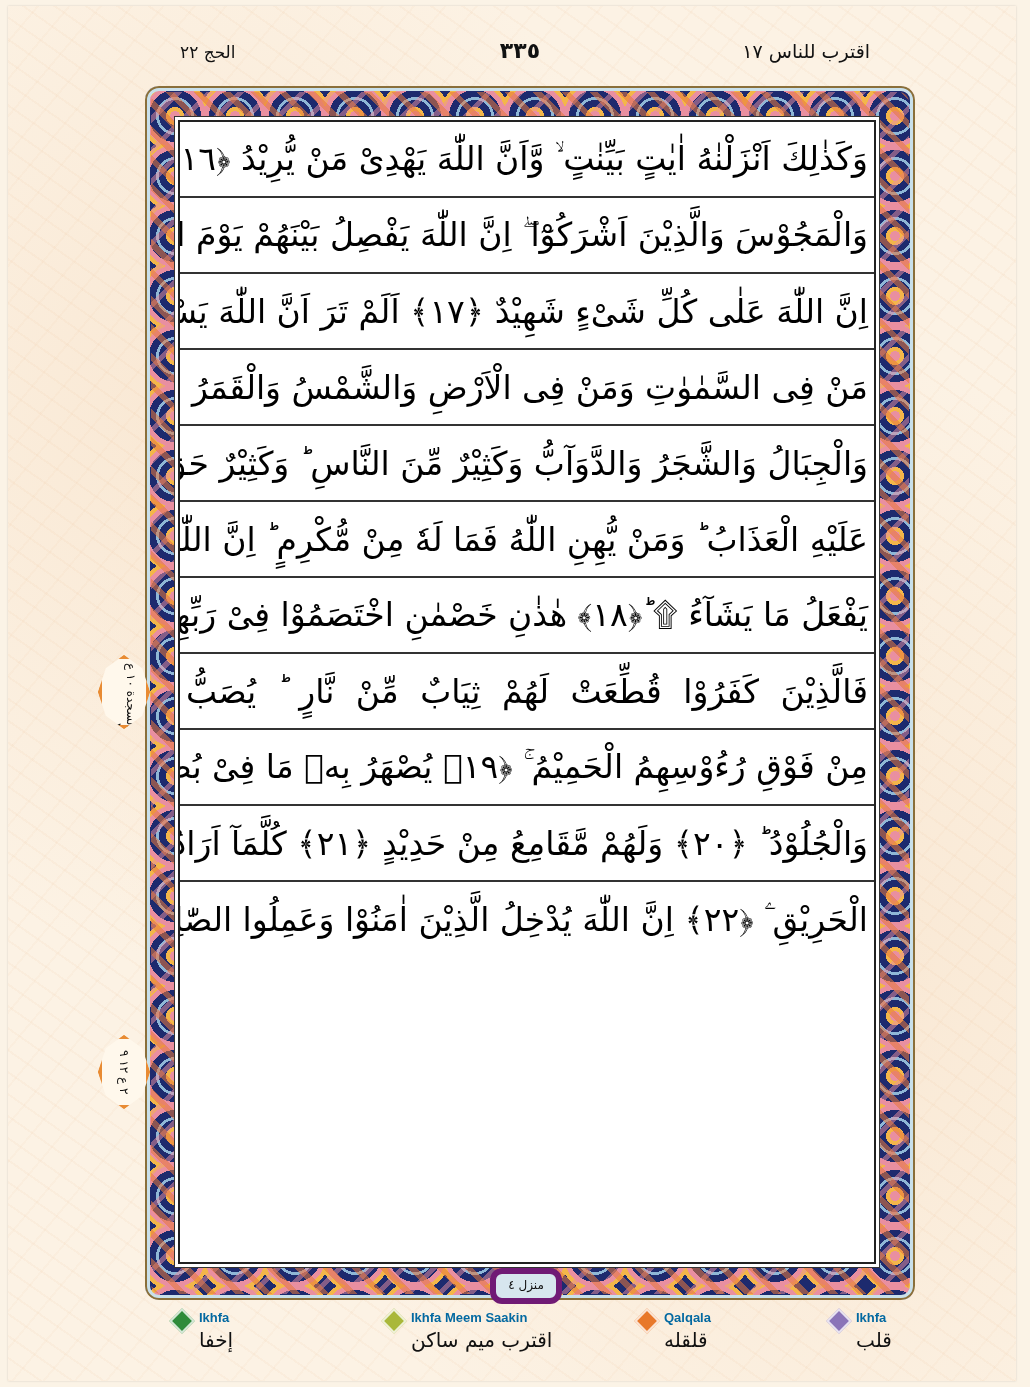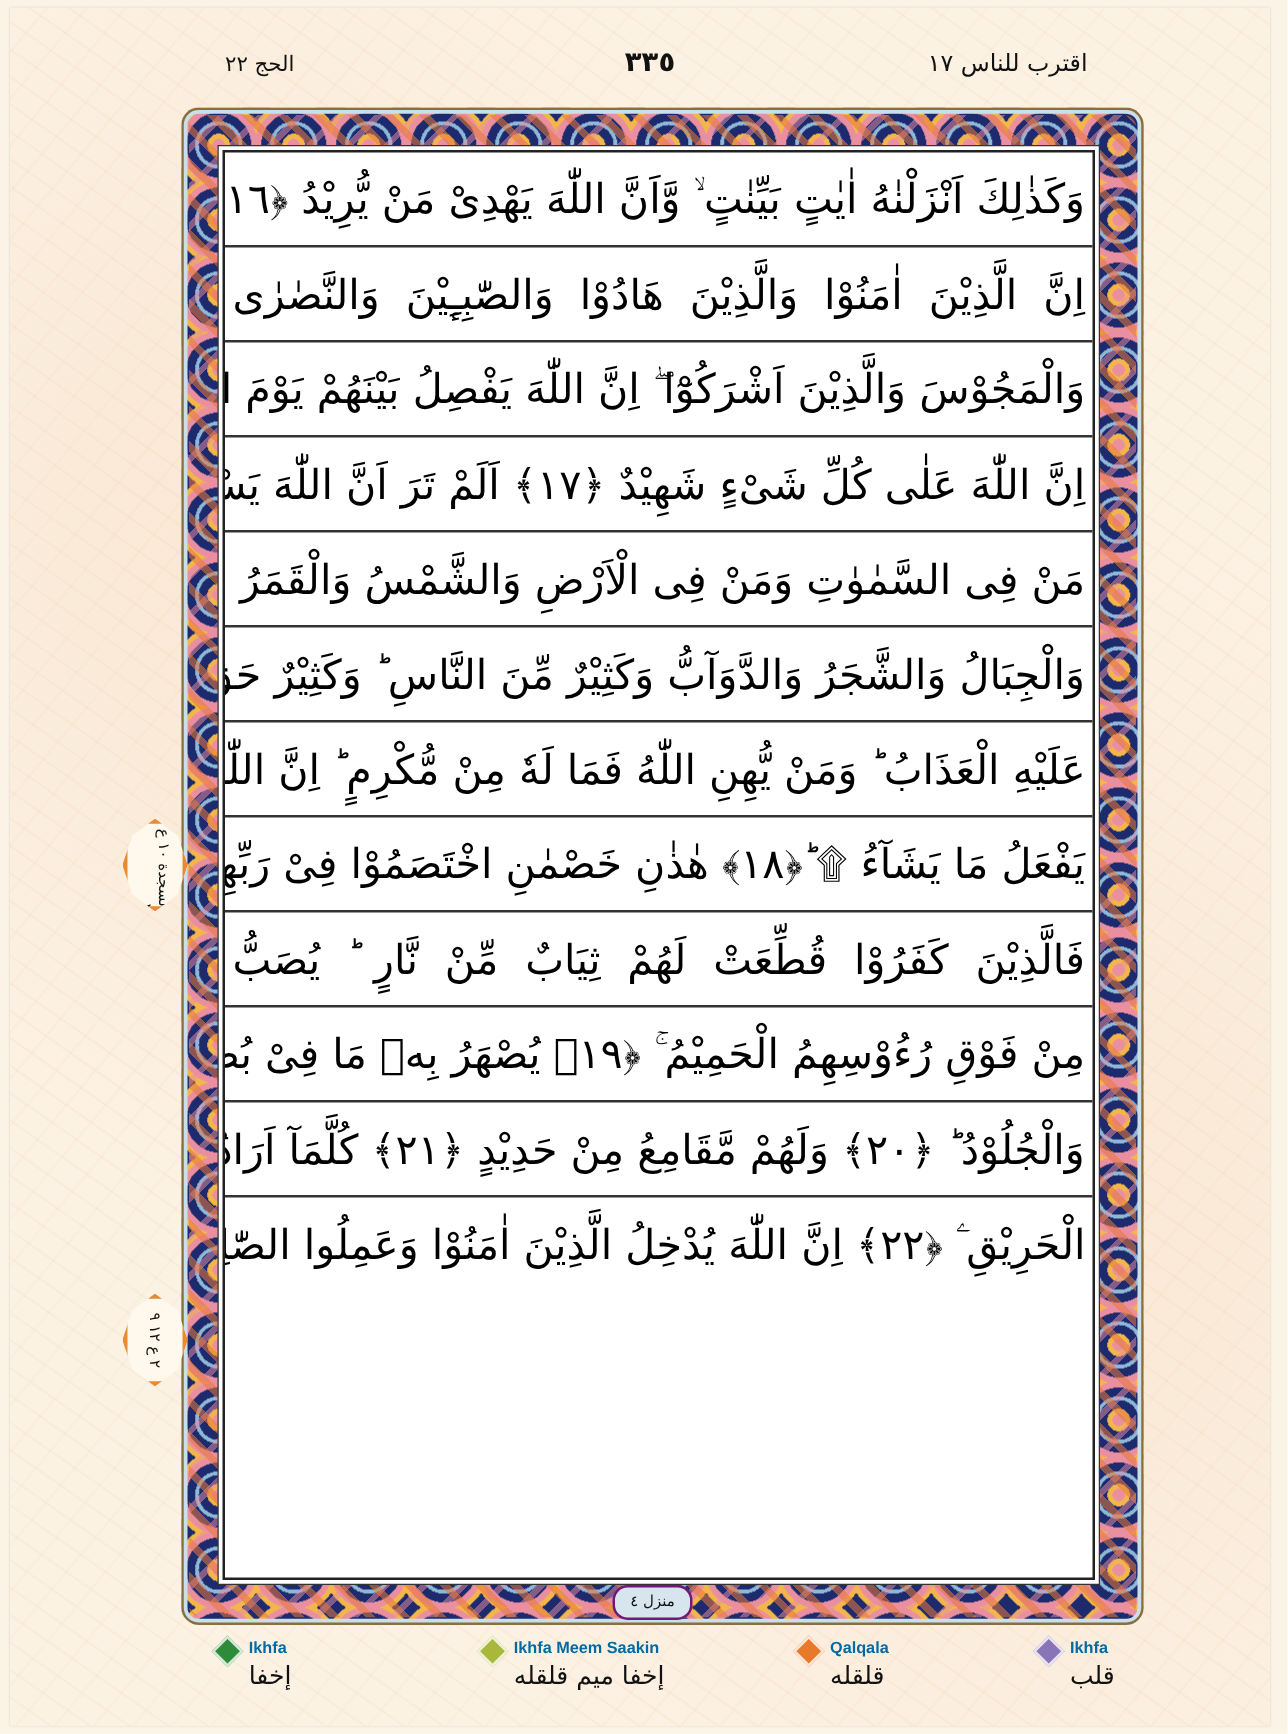--- a/index.html
+++ b/index.html
@@ -53,21 +53,21 @@
     display: flex; align-items: center; justify-content: space-between;
     direction: rtl; padding: 0 6px;
     font-family: "DejaVu Sans", sans-serif; font-size: 33px; color: #000;
     white-space: nowrap; overflow: hidden;
   }
   .line:last-child { border-bottom: none; }
   .line .txt { flex: 1; text-align: justify; text-align-last: justify; }
 
   .manzil {
     position: absolute; left: 490px; top: 1268px; width: 60px; height: 24px;
-    background: #d7e6ee; border: 2px solid #701a75; border-radius: 12px;
+    background: #d7e6ee; border: 6px solid #701a75; border-radius: 12px;
     font-size: 12px; text-align: center; line-height: 22px; color: #111; direction: rtl;
   }
   .side-marker {
     position: absolute; width: 52px; height: 74px;
     background: #fff8ec;
     clip-path: polygon(50% 0, 85% 18%, 100% 50%, 85% 82%, 50% 100%, 15% 82%, 0 50%, 15% 18%);
     box-shadow: inset 0 0 0 4px #e88b33;
     display: flex; align-items: center; justify-content: center;
     font-size: 12px; color: #111; writing-mode: vertical-rl; direction: rtl;
   }
@@ -96,23 +96,20 @@
   <span class="hdr-left">الحج ٢٢</span>
   <span class="hdr-center">٣٣٥</span>
   <span class="hdr-right">اقترب للناس ١٧</span>
 </div>
 
 <div class="frame"></div>
 
 <div class="panel">
   <div class="line">
       <span class="txt">وَكَذٰلِكَ اَنْزَلْنٰهُ اٰيٰتٍ بَيِّنٰتٍ ۙ وَّاَنَّ اللّٰهَ يَهْدِىْ مَنْ يُّرِيْدُ ﴿١٦﴾</span>
-    </div>
-  <div class="line">
-      <span class="txt">اِنَّ الَّذِيْنَ اٰمَنُوْا وَالَّذِيْنَ هَادُوْا وَالصّٰبِـِٕيْنَ وَالنَّصٰرٰى</span>
     </div>
   <div class="line">
       <span class="txt">وَالْمَجُوْسَ وَالَّذِيْنَ اَشْرَكُوْٓا ۖ اِنَّ اللّٰهَ يَفْصِلُ بَيْنَهُمْ يَوْمَ الْقِيٰمَةِ ؕ</span>
     </div>
   <div class="line">
       <span class="txt">اِنَّ اللّٰهَ عَلٰى كُلِّ شَىْءٍ شَهِيْدٌ ﴿١٧﴾ اَلَمْ تَرَ اَنَّ اللّٰهَ يَسْجُدُ لَهٗ</span>
     </div>
   <div class="line">
       <span class="txt">مَنْ فِى السَّمٰوٰتِ وَمَنْ فِى الْاَرْضِ وَالشَّمْسُ وَالْقَمَرُ وَالنُّجُوْمُ</span>
     </div>
@@ -150,21 +147,21 @@
 
 <div class="legend">
   <div class="legend-item" style="left:8px;">
     <span class="diamond" style="background:#2e8b3a;"></span>
     <span class="legend-en">Ikhfa</span>
     <span class="legend-ar">إخفا</span>
   </div>
   <div class="legend-item" style="left:220px;">
     <span class="diamond" style="background:#a9b83a;"></span>
     <span class="legend-en">Ikhfa Meem Saakin</span>
-    <span class="legend-ar">إخفا ميم قلقله</span>
+    <span class="legend-ar">اقترب ميم ساكن</span>
   </div>
   <div class="legend-item" style="left:473px;">
     <span class="diamond" style="background:#e8782a;"></span>
     <span class="legend-en">Qalqala</span>
     <span class="legend-ar">قلقله</span>
   </div>
   <div class="legend-item" style="left:665px;">
     <span class="diamond" style="background:#8a74b8;"></span>
     <span class="legend-en">Ikhfa</span>
     <span class="legend-ar">قلب</span>

